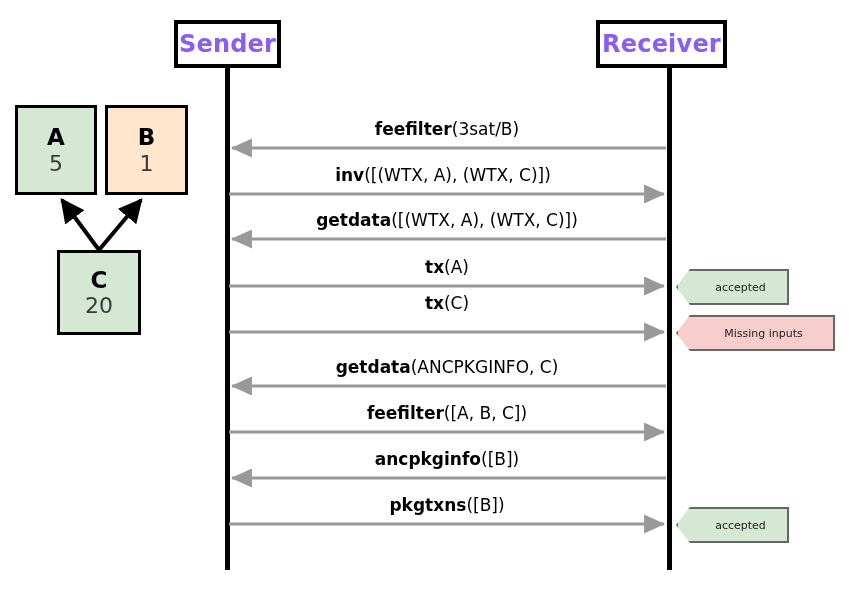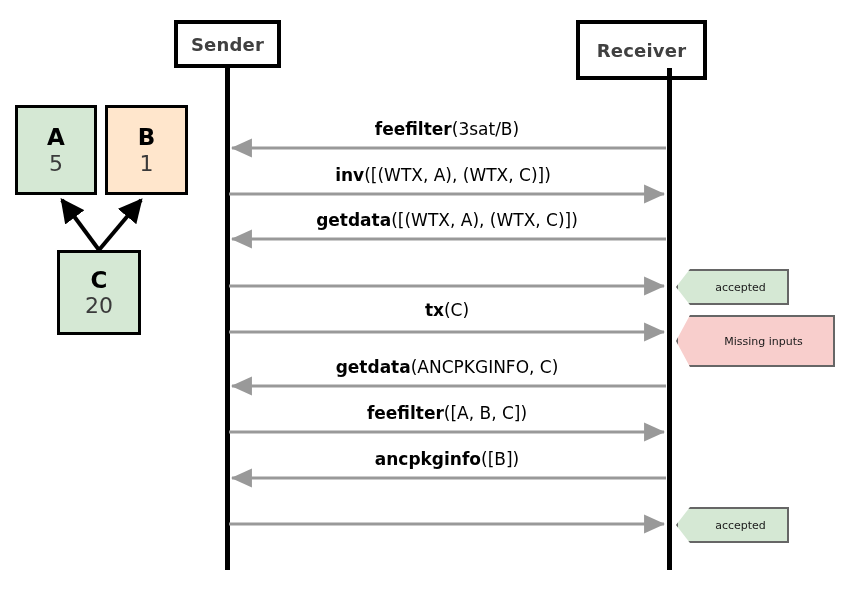--- a/index.html
+++ b/index.html
@@ -19,26 +19,26 @@
   
   .participant {
     position: absolute;
     box-sizing: border-box;
     background: #ffffff;
     border: 4px solid #000000;
     display: flex;
     align-items: center;
     justify-content: center;
     font-weight: bold;
-    font-size: 18px;
-    color: #404040;
+    font-size: 24px;
+    color: #8b5cf6;
     letter-spacing: 0.2px;
   }
   #participant-sender { left: 174px; top: 20px; width: 107px; height: 48px; }
-  #participant-receiver { left: 576px; top: 20px; width: 131px; height: 60px; }
+  #participant-receiver { left: 596px; top: 20px; width: 131px; height: 48px; }
 
   
   .lifeline {
     position: absolute;
     width: 5px;
     background: #000000;
     top: 68px;
     height: 502px;
   }
   #lifeline-sender { left: 225px; }
@@ -172,32 +172,38 @@
 
   <div class="msg-label" style="left:227px; top:119px;">
     <span class="verb">feefilter</span><span class="args">(3sat/B)</span>
   </div>
   <div class="msg-label" style="left:223px; top:165px;">
     <span class="verb">inv</span><span class="args">([(WTX, A), (WTX, C)])</span>
   </div>
   <div class="msg-label" style="left:227px; top:210px;text-align:center;">
     <span class="verb">getdata</span><span class="args">([(WTX, A), (WTX, C)])</span>
   </div>
-  <div class="msg-label" style="left:227px; top:300px;">
+  <div class="msg-label" style="left:227px; top:257px;">
+    <span class="verb">tx</span><span class="args">(A)</span>
+  </div>
+  <div class="msg-label" style="left:227px; top:293px;">
     <span class="verb">tx</span><span class="args">(C)</span>
   </div>
   <div class="msg-label" style="left:227px; top:357px;">
     <span class="verb">getdata</span><span class="args">(ANCPKGINFO, C)</span>
   </div>
   <div class="msg-label" style="left:227px; top:403px;">
     <span class="verb">feefilter</span><span class="args">([A, B, C])</span>
   </div>
   <div class="msg-label" style="left:227px; top:449px;">
     <span class="verb">ancpkginfo</span><span class="args">([B])</span>
   </div>
+  <div class="msg-label" style="left:227px; top:495px;">
+    <span class="verb">pkgtxns</span><span class="args">([B])</span>
+  </div>
 
   <div class="badge badge-accepted" style="left:676px; top:269px; width:113px; height:36px;">accepted</div>
 
-  <div class="badge badge-rejected" style="left:676px; top:315px; width:159px; height:52px;">Missing inputs</div>
+  <div class="badge badge-rejected" style="left:676px; top:315px; width:159px; height:36px;">Missing inputs</div>
 
   <div class="badge badge-accepted" style="left:676px; top:507px; width:113px; height:36px;">accepted</div>
 
 </div>
 
 </body></html>

